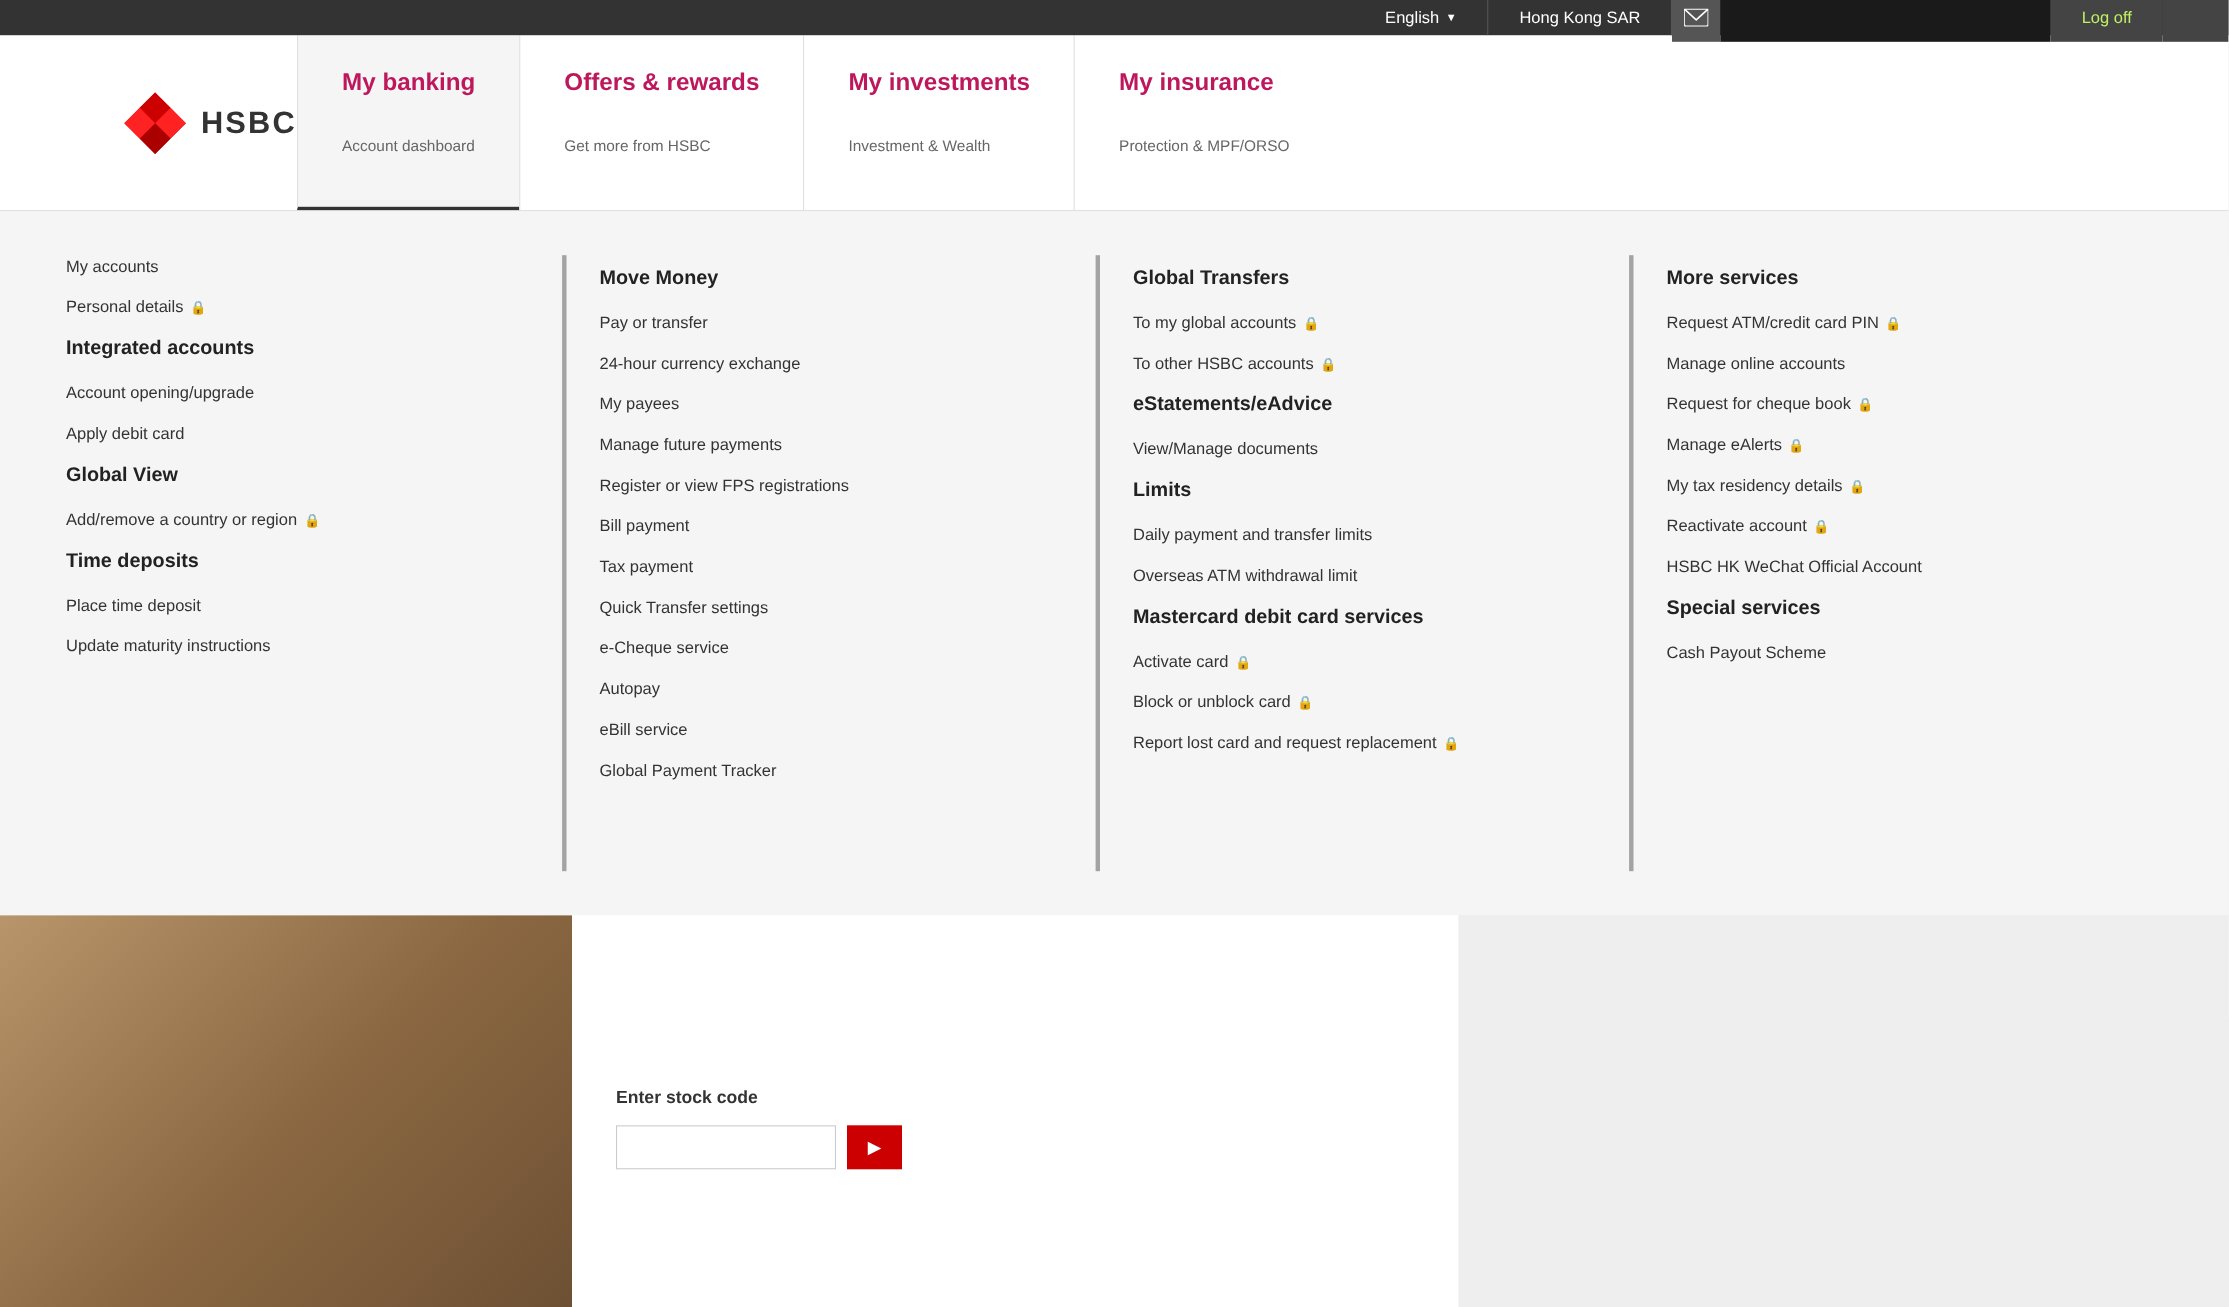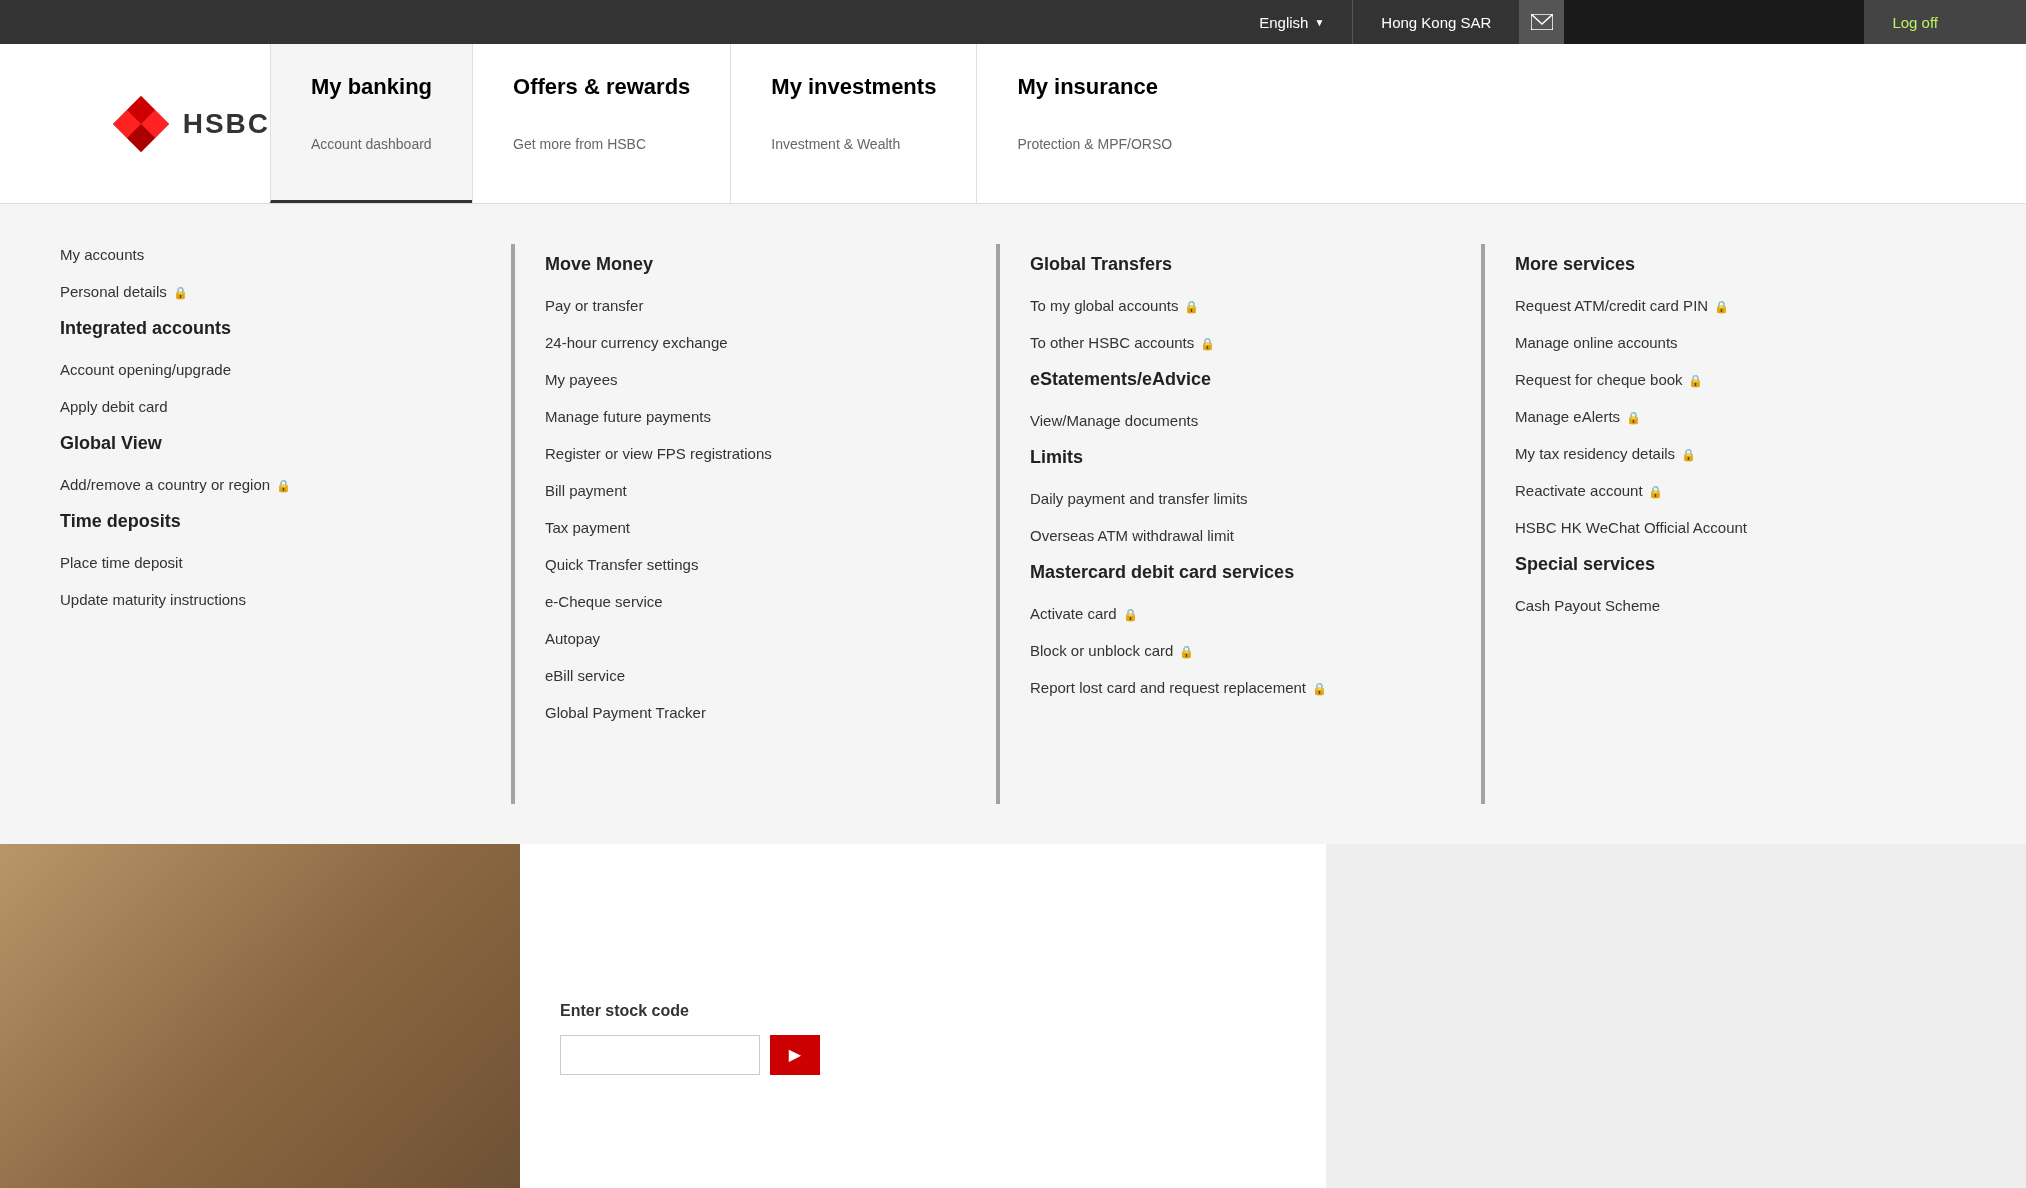--- a/index.html
+++ b/index.html
@@ -1,21 +1,21 @@
 <!DOCTYPE html>
 <html><head>
   <meta charset="utf-8">
   <style>
     * { margin: 0; padding: 0; box-sizing: border-box; }
     body { font-family: Arial, sans-serif; background: #f0f0f0; width: 2026px; min-height: 1188px; }
 
     
     .top-bar {
       background: #333;
-      height: 44px;
+      height: 32px;
       display: flex;
       align-items: center;
       justify-content: flex-end;
       padding-right: 0;
       position: relative;
     }
     .top-bar-items {
       display: flex;
       align-items: center;
       height: 100%;
@@ -103,21 +103,21 @@
       min-width: 200px;
       border-left: 1px solid #e0e0e0;
     }
     .nav-item.active {
       background: #f5f5f5;
       border-bottom: 3px solid #333;
     }
     .nav-item-title {
       font-size: 22px;
       font-weight: bold;
-      color: #000000;
+      color: #be185d;
       margin-bottom: 8px;
     }
     .nav-item-sub {
       font-size: 14px;
       color: #666;
       margin-top: 28px;
     }
 
     
     .mega-menu {

